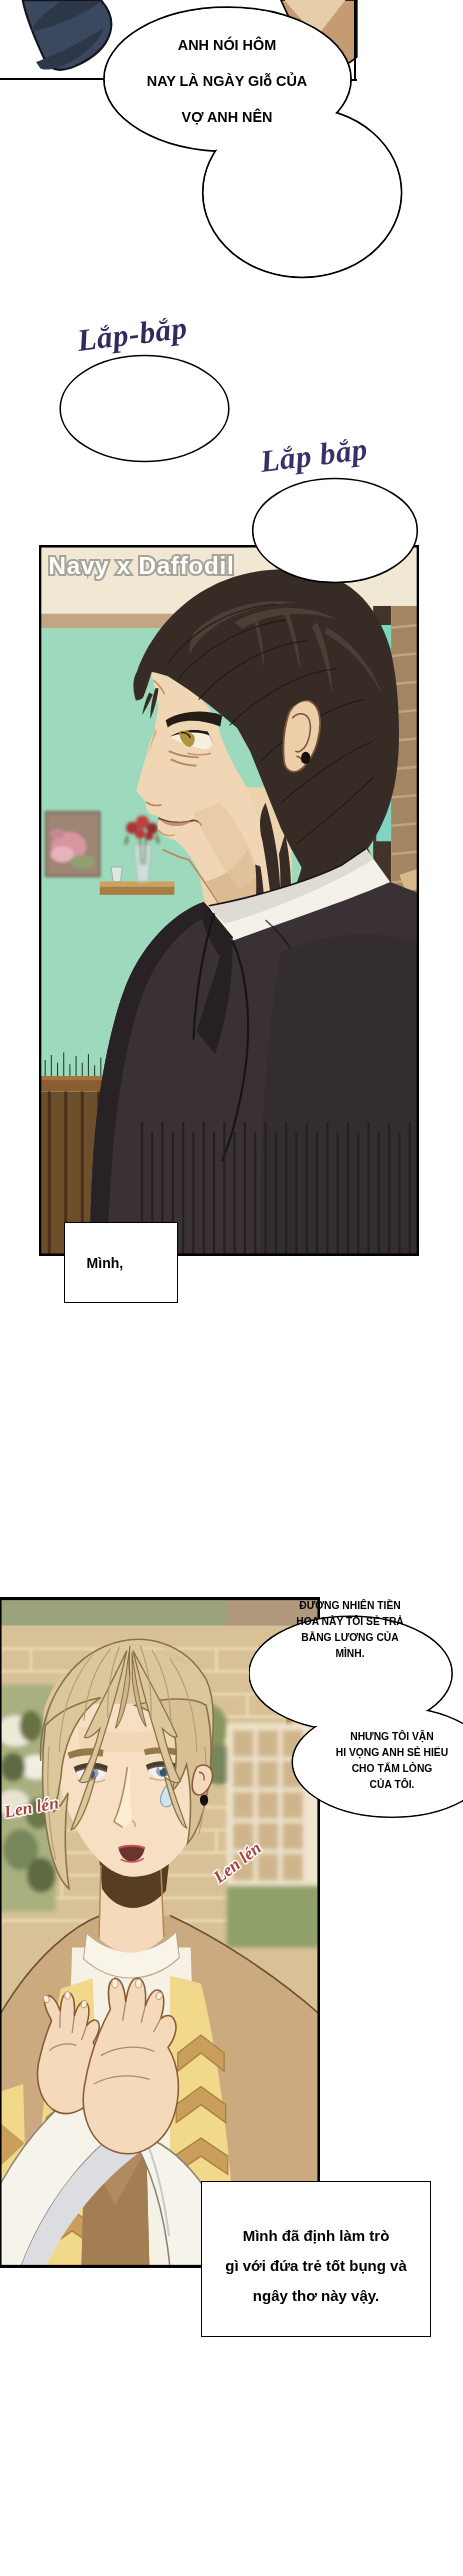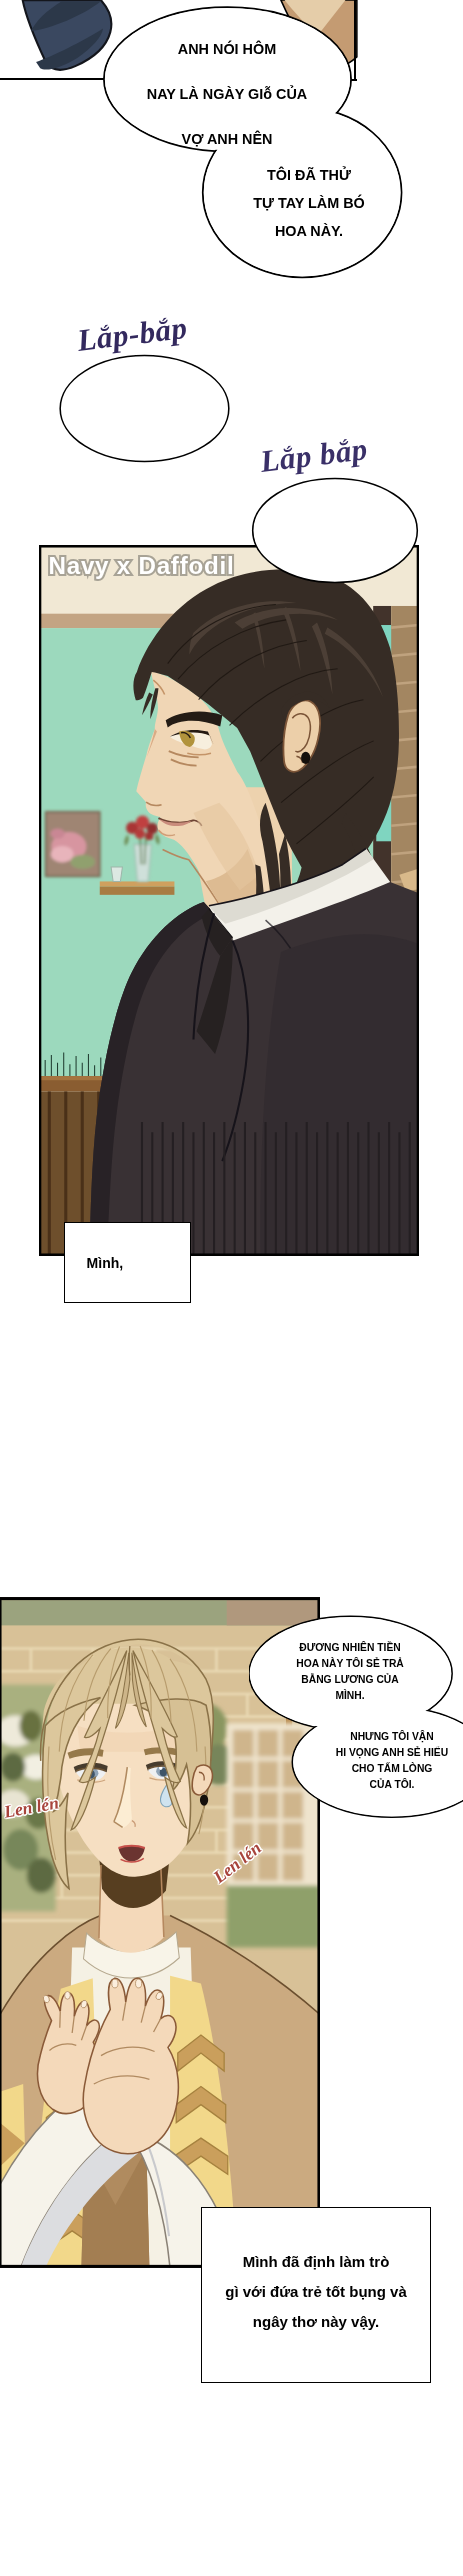--- a/index.html
+++ b/index.html
@@ -29,23 +29,22 @@
 <div class="abs" style="left:354px;top:0;width:2.1px;height:81px;background:#000;"></div>
 <div class="abs" style="left:335px;top:79px;width:21.6px;height:2.1px;background:#000;"></div>
 
 <svg class="abs" style="left:100px;top:2.6px;" width="307" height="278" viewBox="0 0 595 540">
 <ellipse cx="247" cy="148" rx="240" ry="140" fill="#fff" stroke="#000" stroke-width="3.5"></ellipse>
 <ellipse cx="392" cy="368" rx="193" ry="165" fill="#fff" stroke="#000" stroke-width="3.5"></ellipse>
 <ellipse cx="247" cy="148" rx="238" ry="138" fill="#fff" stroke="none"></ellipse>
 <ellipse cx="392" cy="368" rx="191" ry="163" fill="#fff" stroke="none"></ellipse>
 </svg>
 
-<div class="abs bubtxt" style="left:124px;top:27px;width:206px;font-size:14.4px;line-height:45px;">ANH NÓI HÔM<br>NAY LÀ NGÀY GIỗ CỦA<br>VỢ ANH NÊN</div>
-
-<div class="abs bubtxt" style="left:206px;top:161px;width:206px;font-size:14.4px;line-height:28px;">TÔI ĐÃ THỬ<br>TỰ TAY LÀM BÓ<br>HOA NÀY.</div>
+<div class="abs bubtxt" style="left:124px;top:27px;width:206px;font-size:14.4px;line-height:36px;">ANH NÓI HÔM<br>NAY LÀ NGÀY GIỗ CỦA<br>VỢ ANH NÊN</div>
+
 
 <div class="sfx" style="left:77px;top:313px;width:165px;font-size:31px;color:#33295e;transform:rotate(-7deg);letter-spacing:0.5px;">Lắp-bắp</div>
 
 <svg class="abs" style="left:58px;top:354px;" width="173" height="109" viewBox="0 0 336 212">
 <ellipse cx="168" cy="106" rx="164" ry="103" fill="#fff" stroke="#000" stroke-width="3"></ellipse>
 </svg>
 
 
 <div class="sfx" style="left:260px;top:434px;width:165px;font-size:31px;color:#3a3068;transform:rotate(-7deg);letter-spacing:0.5px;">Lắp bắp</div>
 
@@ -275,21 +274,21 @@
 </g>
 </g>
 
 <rect x="2" y="2" width="734" height="1376" fill="none" stroke="#000" stroke-width="5"></rect>
 </svg>
 
 <svg class="abs" style="left:45px;top:548px;z-index:3;" width="227" height="37" viewBox="0 0 440 72">
 <text x="6" y="50" font-family="Liberation Sans, sans-serif" font-size="47" font-weight="bold" fill="#fff" stroke="#a8a396" stroke-width="8" paint-order="stroke" letter-spacing="1.5">Navy x Daffodil</text>
 </svg>
 
-<div class="boxcap" style="left:64px;top:1222px;width:127px;height:81px;z-index:4;">
+<div class="boxcap" style="left:64px;top:1222px;width:114px;height:81px;z-index:4;">
       <div style="margin:32px 0 0 21.6px;font-size:14px;">Mình,</div>
     </div>
 
 <svg class="abs" style="left:0;top:1597px;z-index:2;" width="320" height="671" viewBox="0 0 621 1302">
 <defs>
 <clipPath id="p2clip">
           <rect x="0" y="0" width="621" height="1302"></rect>
         </clipPath>
 <filter id="blur4" x="-20%" y="-20%" width="140%" height="140%">
           <feGaussianBlur stdDeviation="4"></feGaussianBlur>
@@ -510,26 +509,26 @@
 <rect x="0" y="3" width="619" height="1296" fill="none" stroke="#000" stroke-width="6"></rect>
 </svg>
 
 <svg class="abs" style="left:249px;top:1615px;z-index:5;" width="215" height="204" viewBox="0 0 417 395">
 <ellipse cx="197" cy="113" rx="197" ry="111" fill="#fff" stroke="#000" stroke-width="3"></ellipse>
 <ellipse cx="277" cy="285" rx="193" ry="107" fill="#fff" stroke="#000" stroke-width="3"></ellipse>
 <ellipse cx="197" cy="113" rx="195" ry="109" fill="#fff" stroke="none"></ellipse>
 <ellipse cx="277" cy="285" rx="191" ry="105" fill="#fff" stroke="none"></ellipse>
 </svg>
 
-<div class="abs bubtxt" style="left:247px;top:1640px;width:206px;font-size:10.3px;line-height:16px;z-index:6;">ĐƯƠNG NHIÊN TIỀN<br>HOA NÀY TÔI SẺ TRẢ<br>BẰNG LƯƠNG CỦA<br>MÌNH.</div>
+<div class="abs bubtxt" style="left:247px;top:1598px;width:206px;font-size:10.3px;line-height:16px;z-index:6;">ĐƯƠNG NHIÊN TIỀN<br>HOA NÀY TÔI SẺ TRẢ<br>BẰNG LƯƠNG CỦA<br>MÌNH.</div>
 
 <div class="abs bubtxt" style="left:289px;top:1729px;width:206px;font-size:10.3px;line-height:16px;z-index:6;">NHƯNG TÔI VẬN<br>HI VỌNG ANH SẺ HIỂU<br>CHO TẤM LÒNG<br>CỦA TÔI.</div>
 
 <div class="sfx" style="left:4.1px;top:1797px;font-size:17.5px;color:#a8443c;transform:rotate(-10deg);z-index:6;text-shadow:-1px -1px 0 #fff,1px -1px 0 #fff,-1px 1px 0 #fff,1px 1px 0 #fff,0 1.5px 0 #fff,1.5px 0 0 #fff,-1.5px 0 0 #fff,0 -1.5px 0 #fff;">Len lén</div>
 
 <div class="sfx" style="left:210px;top:1852px;font-size:17.5px;color:#a8443c;transform:rotate(-38deg);z-index:6;text-shadow:-1px -1px 0 #fff,1px -1px 0 #fff,-1px 1px 0 #fff,1px 1px 0 #fff,0 1.5px 0 #fff,1.5px 0 0 #fff,-1.5px 0 0 #fff,0 -1.5px 0 #fff;">Len lén</div>
 
-<div class="boxcap" style="left:201px;top:2181px;width:230px;height:176px;z-index:4;font-size:15px;text-align:center;margin-top:26px;">
+<div class="boxcap" style="left:201px;top:2181px;width:230px;height:156px;z-index:4;font-size:15px;text-align:center;">
       <div style="margin-top:39px;line-height:30px;">Mình đã định làm trò<br>gì với đứa trẻ tốt bụng và<br>ngây thơ này vậy.</div>
     </div>
 
 </div>
 
 
 </body></html>

